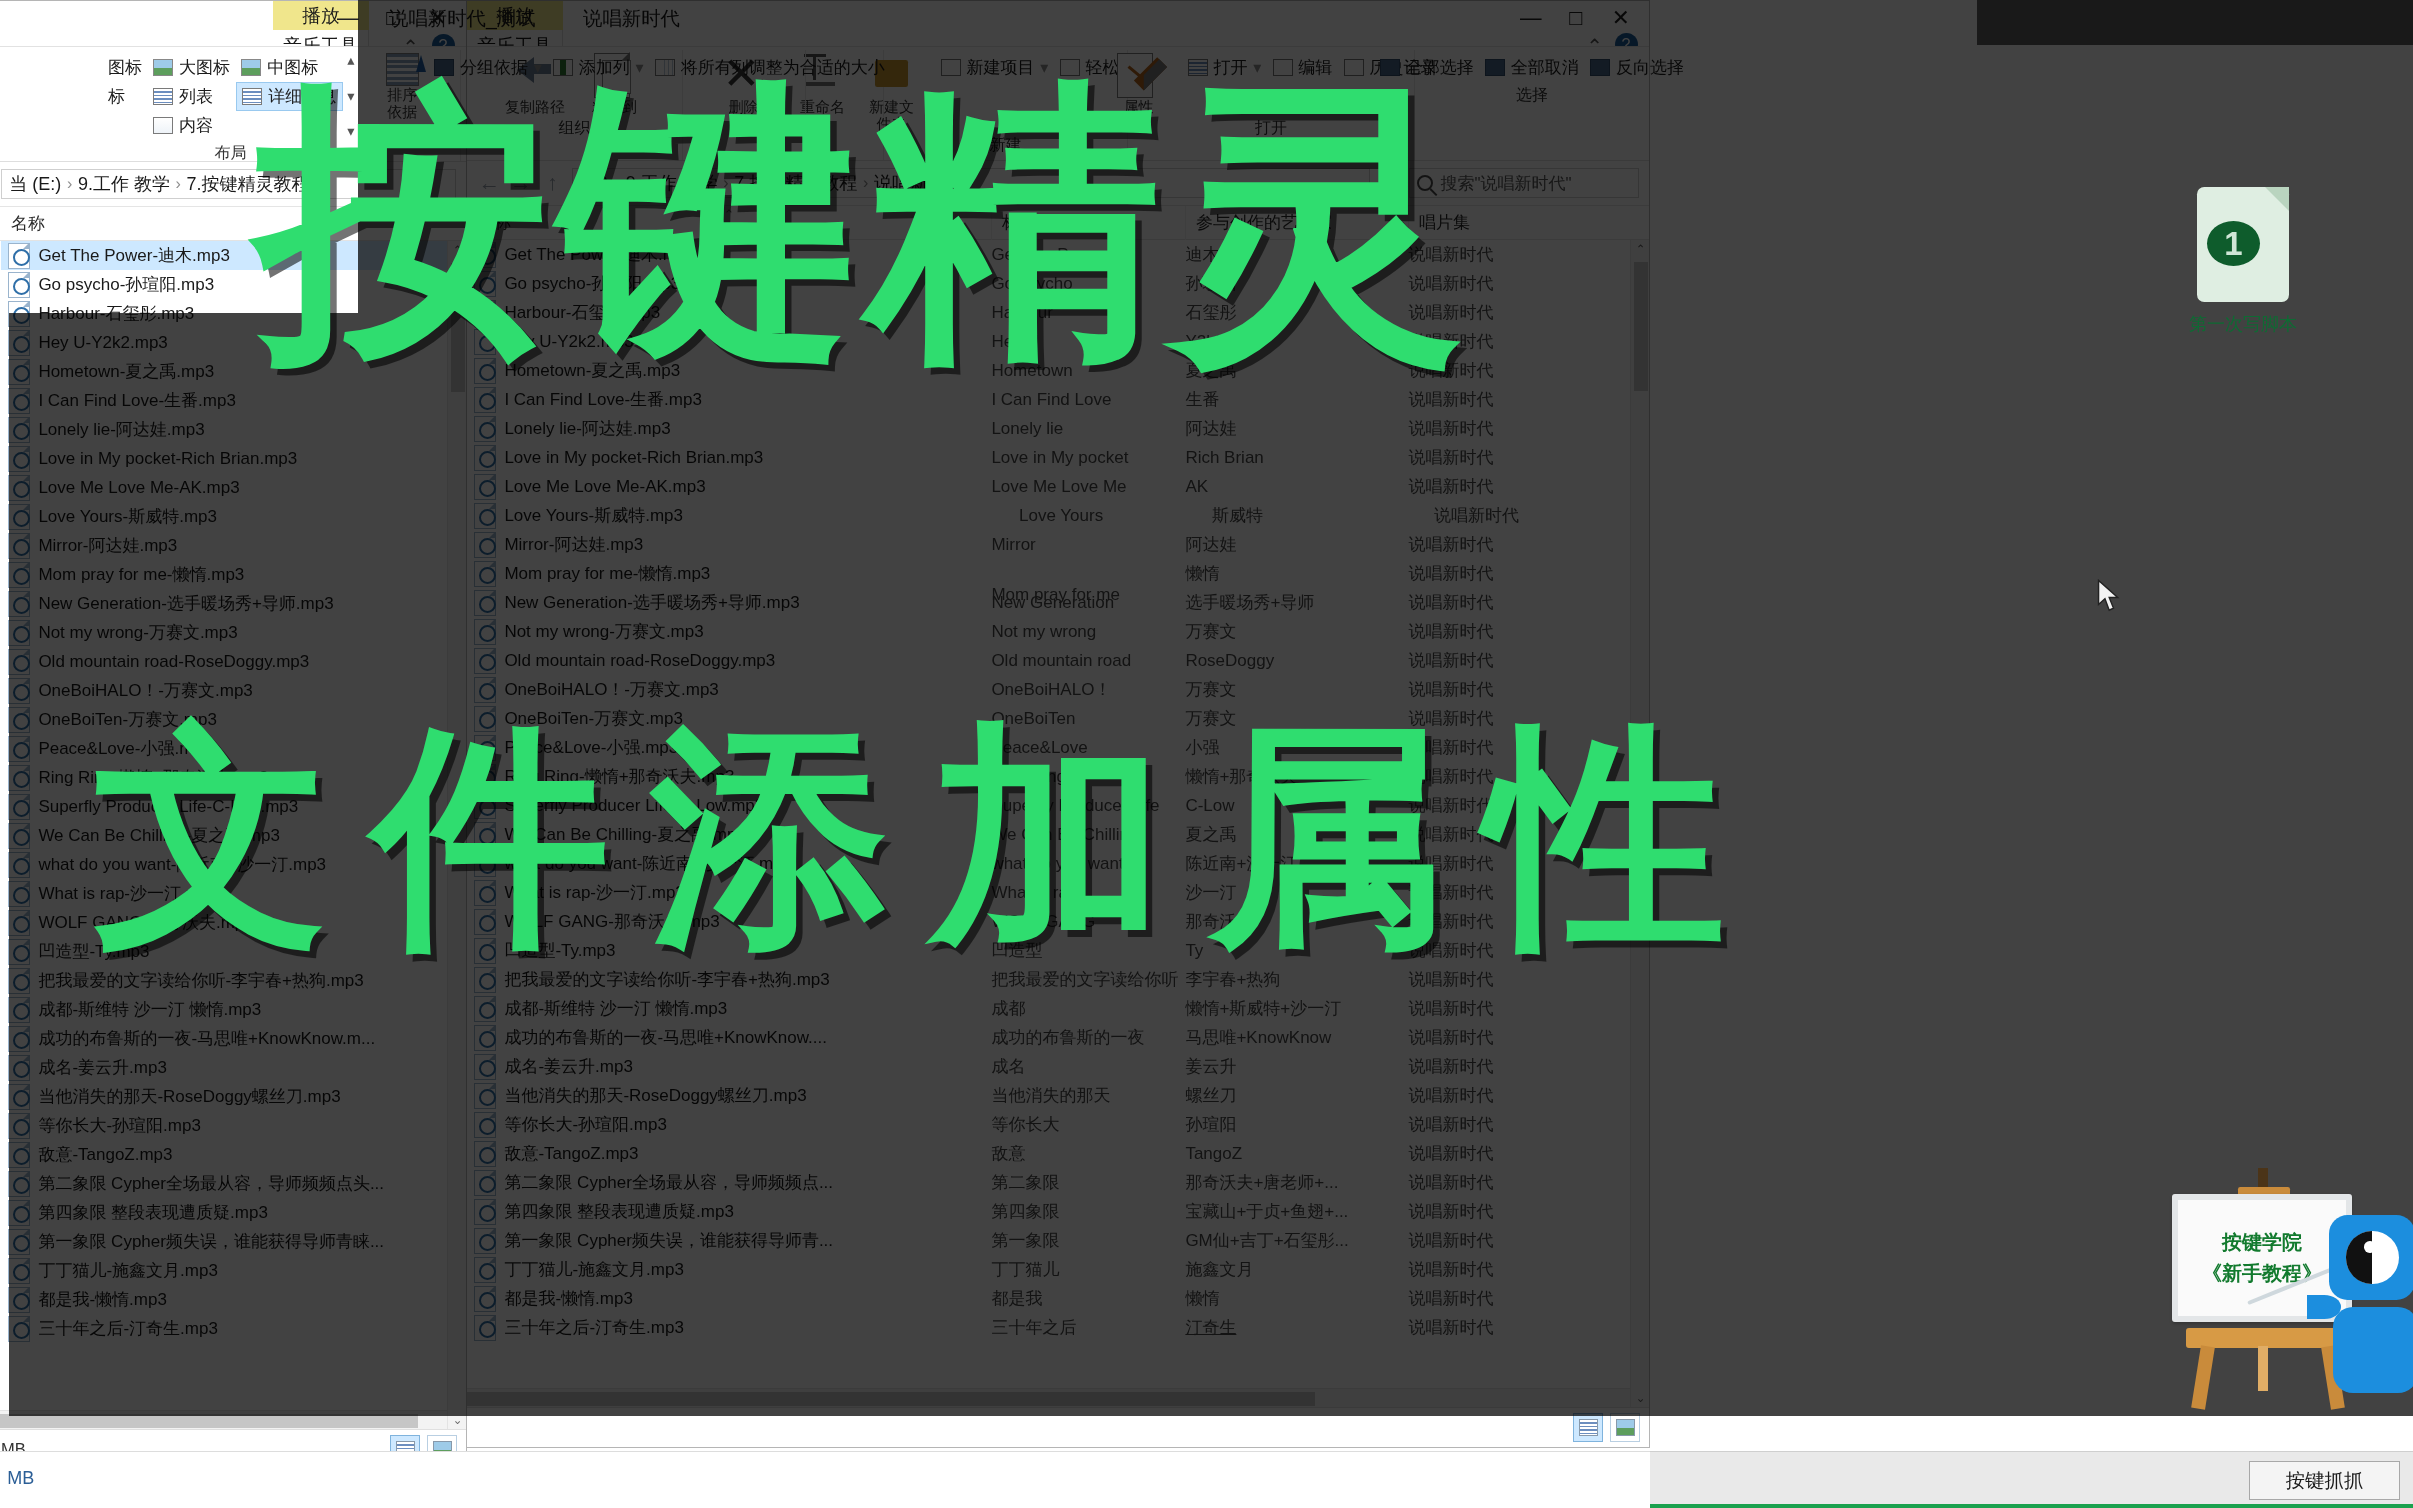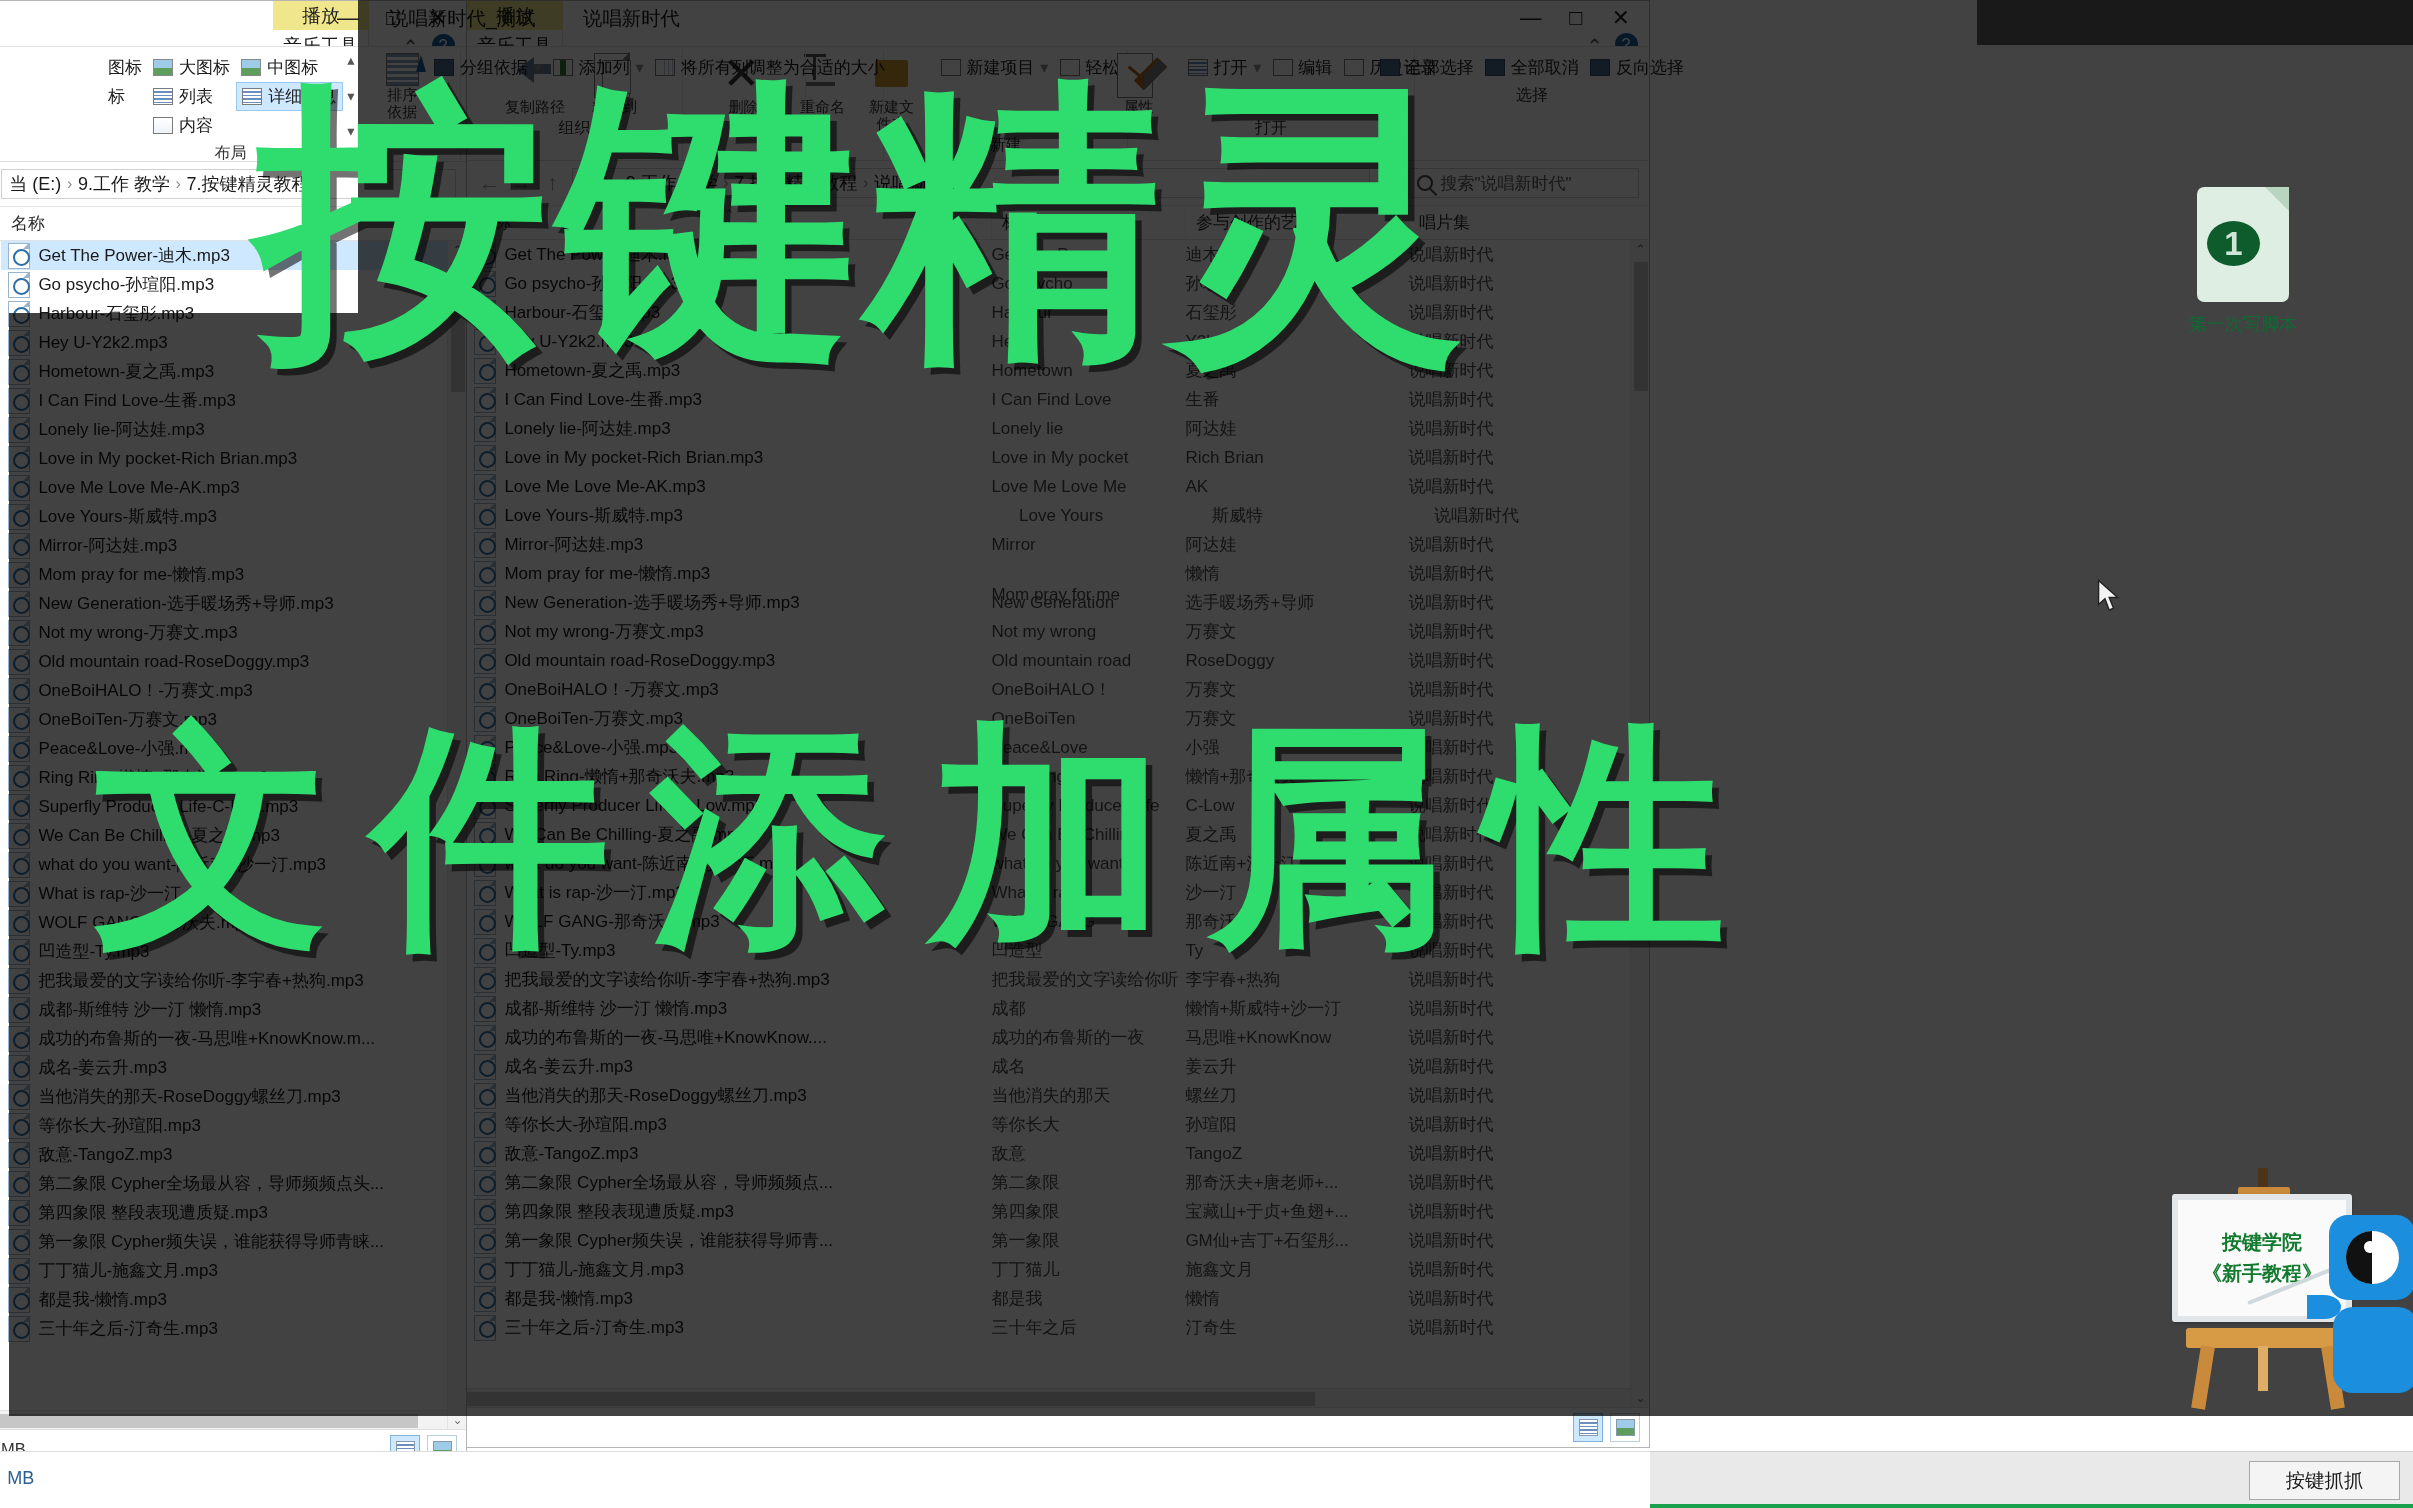--- a/index.html
+++ b/index.html
@@ -723,21 +723,21 @@
             <span class="fico"></span>
             <span class="cname" style="width: 487px;">都是我-懒惰.mp3</span>
             <span class="cmeta" style="width: 194px;">都是我</span>
             <span class="cmeta" style="width: 223px;">懒惰</span>
             <span class="cmeta" style="width: 216px;">说唱新时代</span>
           </div>
           <div class="frow">
             <span class="fico"></span>
             <span class="cname" style="width: 487px;">三十年之后-汀奇生.mp3</span>
             <span class="cmeta" style="width: 194px;">三十年之后</span>
-            <span class="cmeta" style="width: 223px;">汀奇生</span>
+            <span class="cmeta" style="width: 223px; text-decoration: underline;">汀奇生</span>
             <span class="cmeta" style="width: 216px;">说唱新时代</span>
           </div>
         </div>
       <div class="vscroll">
         <div class="ar" style="top:0;">⌃</div>
         <div class="thumb" style="top:21.6px;"></div>
         <div class="ar" style="bottom:0;">⌄</div>
       </div>
       <div class="hscroll">
           <div class="thumb"></div>

